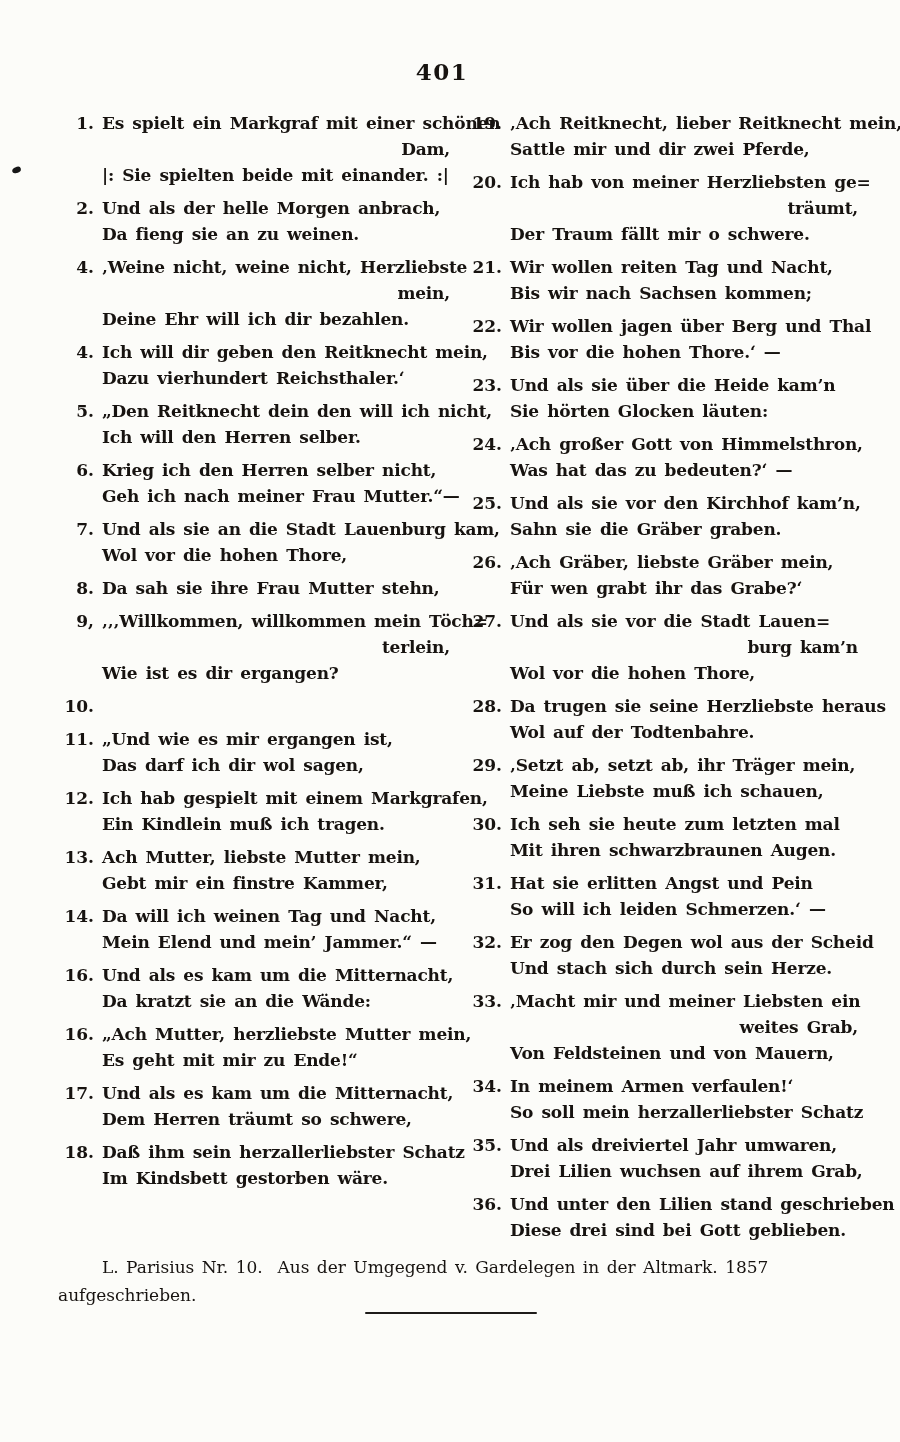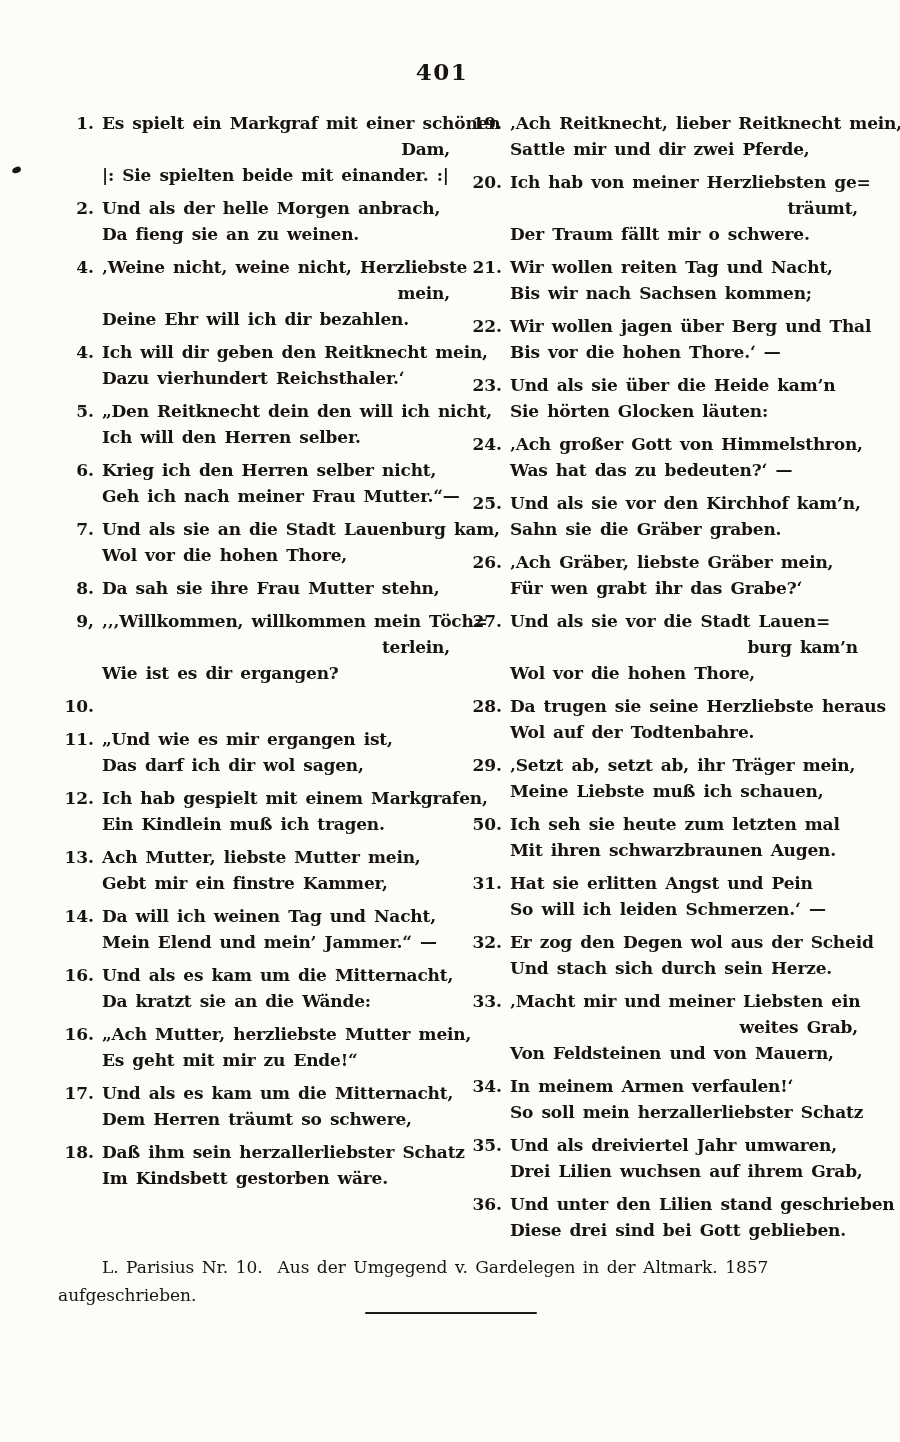--- a/index.html
+++ b/index.html
@@ -253,21 +253,21 @@
           </div>
         </div>
         <div class="stanza">
           <div class="num">29.</div>
           <div class="verse">
             <div class="line">‚Setzt ab, setzt ab, ihr Träger mein,</div>
             <div class="line">Meine Liebste muß ich schauen,</div>
           </div>
         </div>
         <div class="stanza">
-          <div class="num">50.</div>
+          <div class="num">30.</div>
           <div class="verse">
             <div class="line">Ich seh sie heute zum letzten mal</div>
             <div class="line">Mit ihren schwarzbraunen Augen.</div>
           </div>
         </div>
         <div class="stanza">
           <div class="num">31.</div>
           <div class="verse">
             <div class="line">Hat sie erlitten Angst und Pein</div>
             <div class="line">So will ich leiden Schmerzen.‘ —</div>

